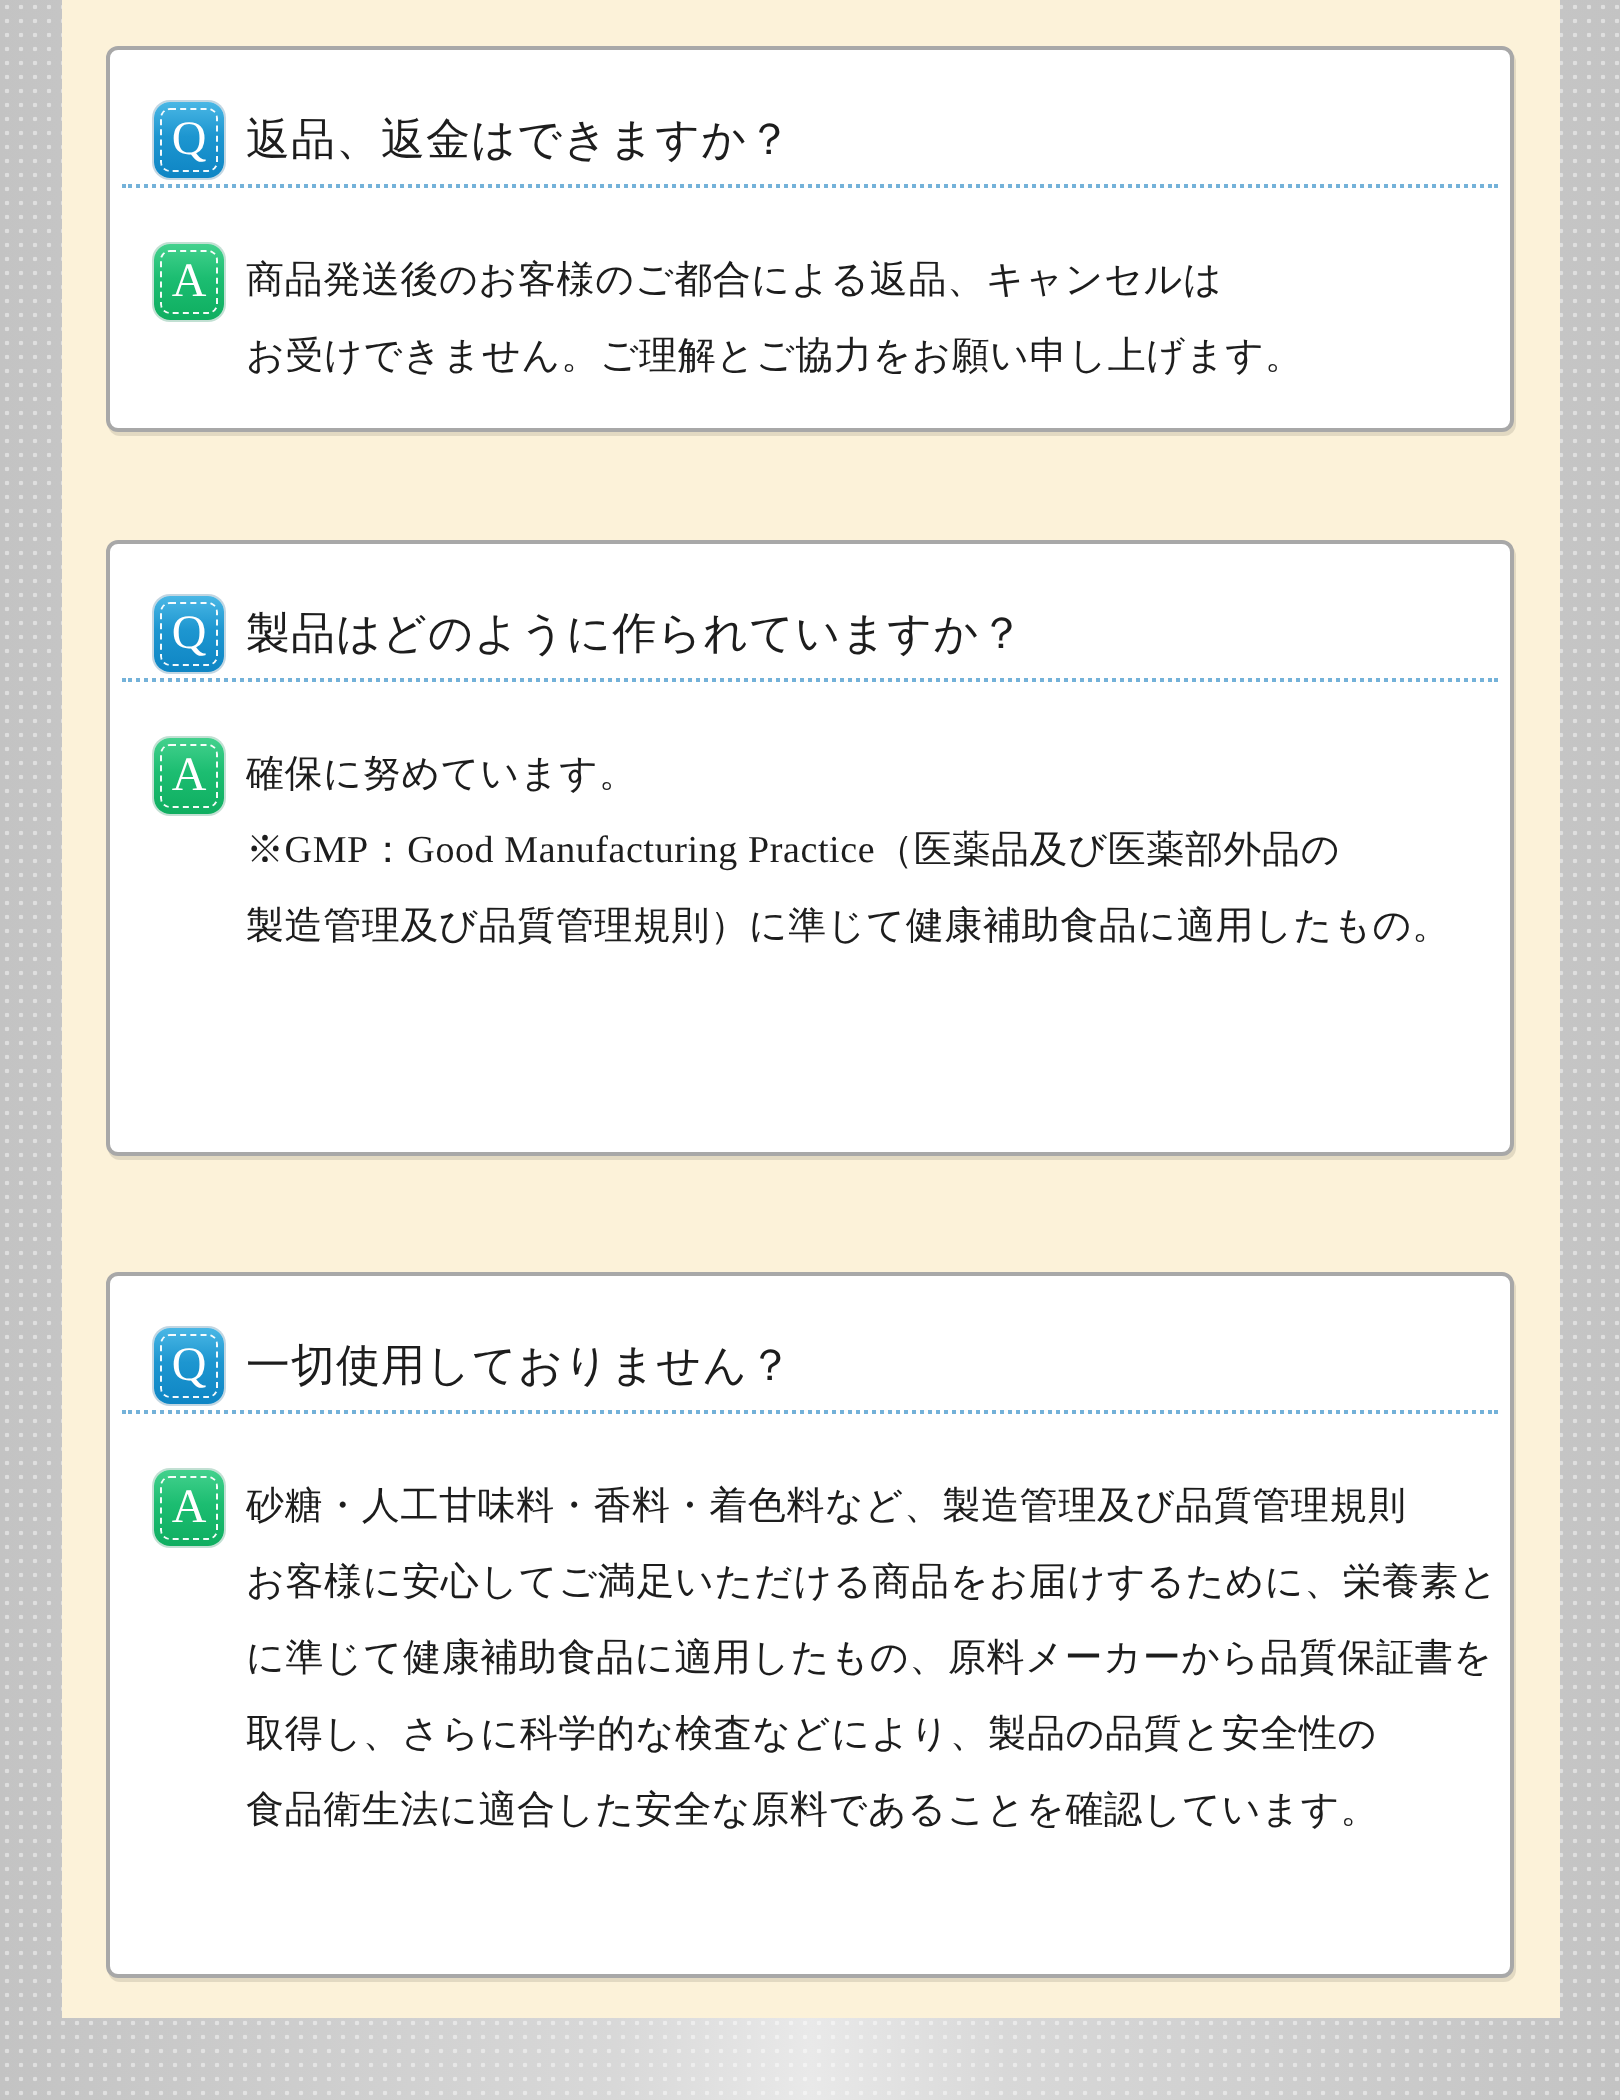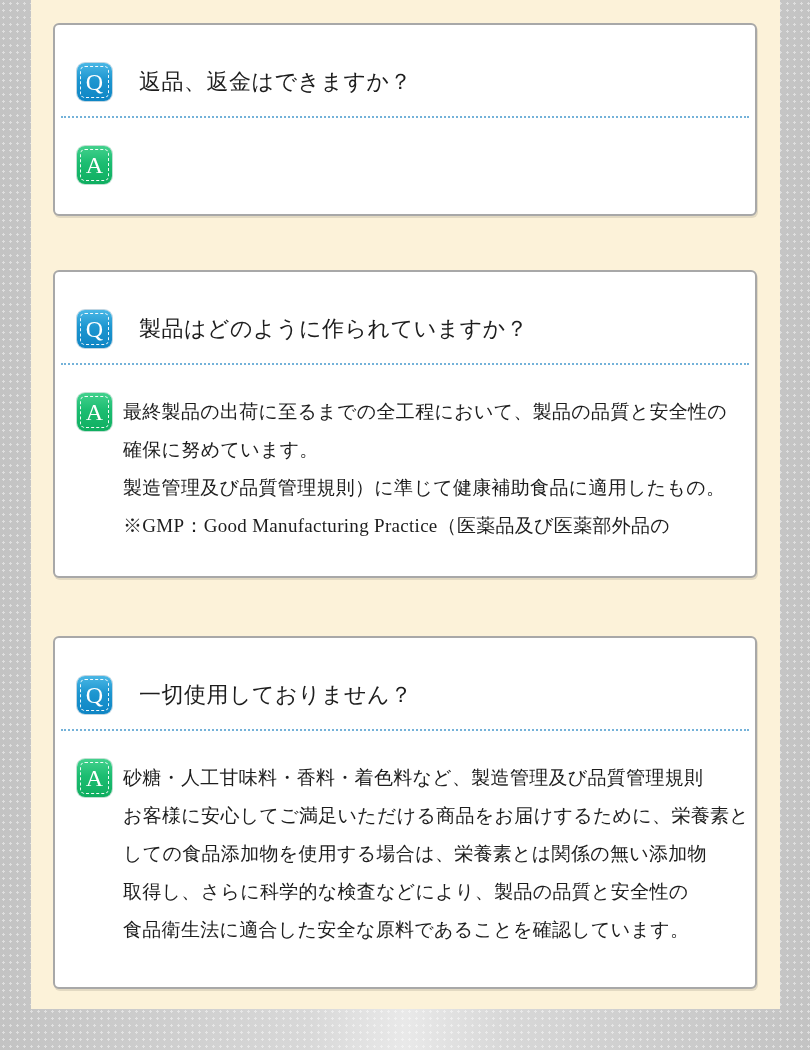--- a/index.html
+++ b/index.html
@@ -66,21 +66,21 @@
   }
   .icon.q {
     background: linear-gradient(180deg, #4ab7e5 0%, #1d96d0 45%, #0e85c4 100%);
     box-shadow: 0 0 0 1px rgba(10,90,140,0.25);
   }
   .icon.a {
     background: linear-gradient(180deg, #43d18d 0%, #1cbd71 45%, #0fae60 100%);
     box-shadow: 0 0 0 1px rgba(10,130,80,0.25);
   }
   .qtext {
-    margin: 16px;
+    margin: 0;
     font-size: 22px;
     font-weight: normal;
     color: #1d1d1d;
     letter-spacing: 0.5px;
   }
   .sep {
     margin: 3px 6px 0 6px;
     border-bottom: 2px dotted #74b2d9;
   }
   .arow {
@@ -103,51 +103,54 @@
 <div class="content">
 
   <section class="card card-1">
     <div class="qrow">
       <span class="icon q">Q</span>
       <h2 class="qtext">返品、返金はできますか？</h2>
     </div>
     <div class="sep"></div>
     <div class="arow">
       <span class="icon a">A</span>
+      <div class="atext">
+        <div class="aline">商品発送後のお客様のご都合による返品、キャンセルは</div>
+        <div class="aline">お受けできません。ご理解とご協力をお願い申し上げます。</div>
+      </div>
     </div>
   </section>
 
   <section class="card card-2">
     <div class="qrow">
       <span class="icon q">Q</span>
       <h2 class="qtext">製品はどのように作られていますか？</h2>
     </div>
     <div class="sep"></div>
     <div class="arow">
       <span class="icon a">A</span>
       <div class="atext">
-        <div class="aline">最終製品の出荷に至るまでの全工程において、製品の品質と安全性の</div>
         <div class="aline">確保に努めています。</div>
+        <div class="aline">※GMP：Good Manufacturing Practice（医薬品及び医薬部外品の</div>
         <div class="aline">製造管理及び品質管理規則）に準じて健康補助食品に適用したもの。</div>
-        <div class="aline">※GMP：Good Manufacturing Practice（医薬品及び医薬部外品の</div>
       </div>
     </div>
   </section>
 
   <section class="card card-3">
     <div class="qrow">
       <span class="icon q">Q</span>
       <h2 class="qtext">一切使用しておりません？</h2>
     </div>
     <div class="sep"></div>
     <div class="arow">
       <span class="icon a">A</span>
       <div class="atext">
         <div class="aline">砂糖・人工甘味料・香料・着色料など、製造管理及び品質管理規則</div>
         <div class="aline">お客様に安心してご満足いただける商品をお届けするために、栄養素と</div>
-        <div class="aline">しての食品添加物を使用する場合は、栄養素とは関係の無い添加物</div>
+        <div class="aline">に準じて健康補助食品に適用したもの、原料メーカーから品質保証書を</div>
         <div class="aline">取得し、さらに科学的な検査などにより、製品の品質と安全性の</div>
         <div class="aline">食品衛生法に適合した安全な原料であることを確認しています。</div>
       </div>
     </div>
   </section>
 
 </div>
 
 </body></html>

